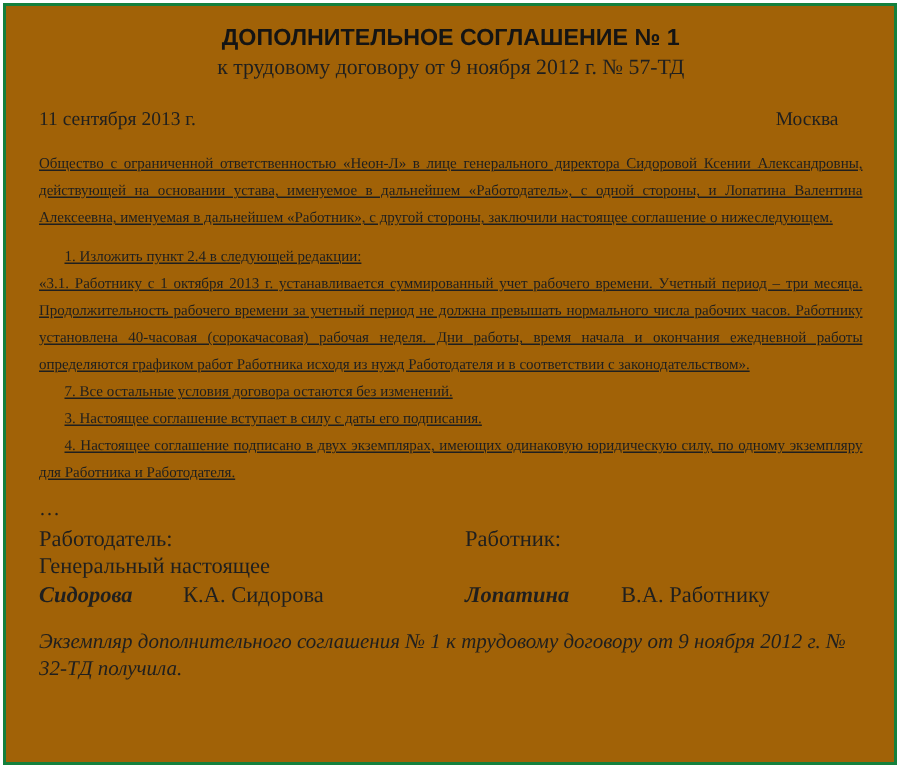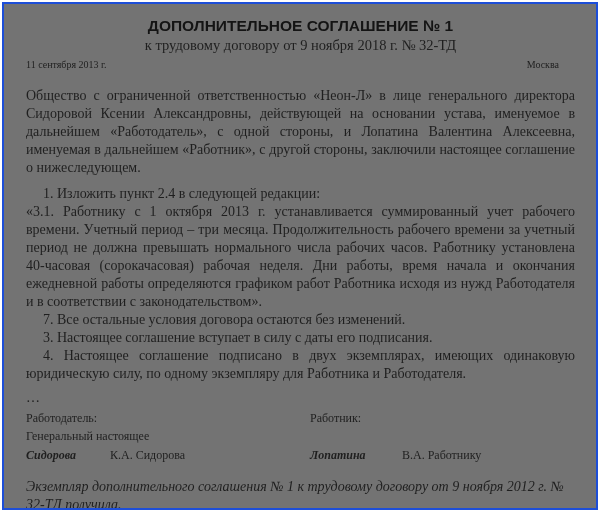--- a/index.html
+++ b/index.html
@@ -10,72 +10,73 @@
     color: #1f1f1f;
   }
   .page {
     width: 600px; height: 512px;
     box-sizing: border-box;
     padding: 2px;
   }
   .frame {
     box-sizing: border-box;
     height: 100%;
-    border: 2px solid #1d4ed8;
+    border: 2px solid #15803d;
     padding: 6px 21px 0 22px;
     overflow: hidden;
-    background: #737373;
+    background: #a16207;
   }
   .doc-title {
     margin-top: 6px;
     text-align: center;
     font-family: "Liberation Sans", "DejaVu Sans", sans-serif;
     font-weight: bold;
     font-size: 15.5px;
     line-height: 20px;
     color: #141414;
   }
   .doc-subtitle {
     text-align: center;
     font-size: 14.5px;
     line-height: 18px;
   }
   .date-row {
     display: flex;
     justify-content: space-between;
-    font-size: 10px;
+    font-size: 13px;
     line-height: 18px;
-    margin-top: 2px;
+    margin-top: 16px;
   }
   .date-row .city { margin-right: 16px; font-family: Liberation Serif, serif; }
   .para {
-    font-size: 14px;
+    font-size: 10px;
     line-height: 18px;
     margin: 0;
     text-align: justify;
+    text-decoration: underline;
   }
   .preamble { margin-top: 13px; }
   .clause-first { margin-top: 8px; }
   .indent { text-indent: 17px; }
   .omission {
     font-size: 14px;
     line-height: 14px;
     margin-top: 8px;
     letter-spacing: 1px;
   }
   .sig-block {
     display: flex;
     margin-top: 4px;
-    font-size: 12px;
+    font-size: 15px;
     line-height: 18px;
   }
   .sig-col-left { width: 284px; flex: none; }
   .sig-col-right { flex: 1; }
   .sig-spacer { height: 18px; }
-  .sig-row { display: flex; align-items: baseline; margin-top: 1px; }
+  .sig-row { display: flex; align-items: baseline; margin-top: 1px; gap: 12px; }
   .handwritten {
     font-weight: bold;
     font-style: italic;
   }
   .slot-84  { width: 84px;  flex: none; }
   .slot-92  { width: 92px;  flex: none; }
   .receipt {
     margin-top: 14px;
     font-style: italic;
     font-size: 14px;
@@ -84,21 +85,21 @@
   .receipt-text { text-align: left; margin: 0; }
 </style>
 </head>
 <body>
 
 <div class="page">
   <div class="frame">
 
     <div class="doc-title">ДОПОЛНИТЕЛЬНОЕ СОГЛАШЕНИЕ № 1</div>
 
-    <div class="doc-subtitle">к трудовому договору от 9 ноября 2018 г. № 32-ТД</div>
+    <div class="doc-subtitle">к трудовому договору от 9 ноября 2012 г. № 57-ТД</div>
 
     <div class="date-row">
       <span>11 сентября 2013 г.</span>
       <span class="city">Москва</span>
     </div>
 
     <p class="para preamble">Общество с ограниченной ответственностью «Неон-Л» в лице генерального директора Сидоровой Ксении Александровны, действующей на основании устава, именуемое в дальнейшем «Работодатель», с одной стороны, и Лопатина Валентина Алексеевна, именуемая в дальнейшем «Работник», с другой стороны, заключили настоящее соглашение о нижеследующем.</p>
 
     <p class="para indent clause-first">1. Изложить пункт 2.4 в следующей редакции:</p>
     <p class="para">«3.1. Работнику с 1 октября 2013 г. устанавливается суммированный учет рабочего времени. Учетный период – три месяца. Продолжительность рабочего времени за учетный период не должна превышать нормального числа рабочих часов. Работнику установлена 40-часовая (сорокачасовая) рабочая неделя. Дни работы, время начала и окончания ежедневной работы определяются графиком работ Работника исходя из нужд Работодателя и в соответствии с законодательством».</p>

